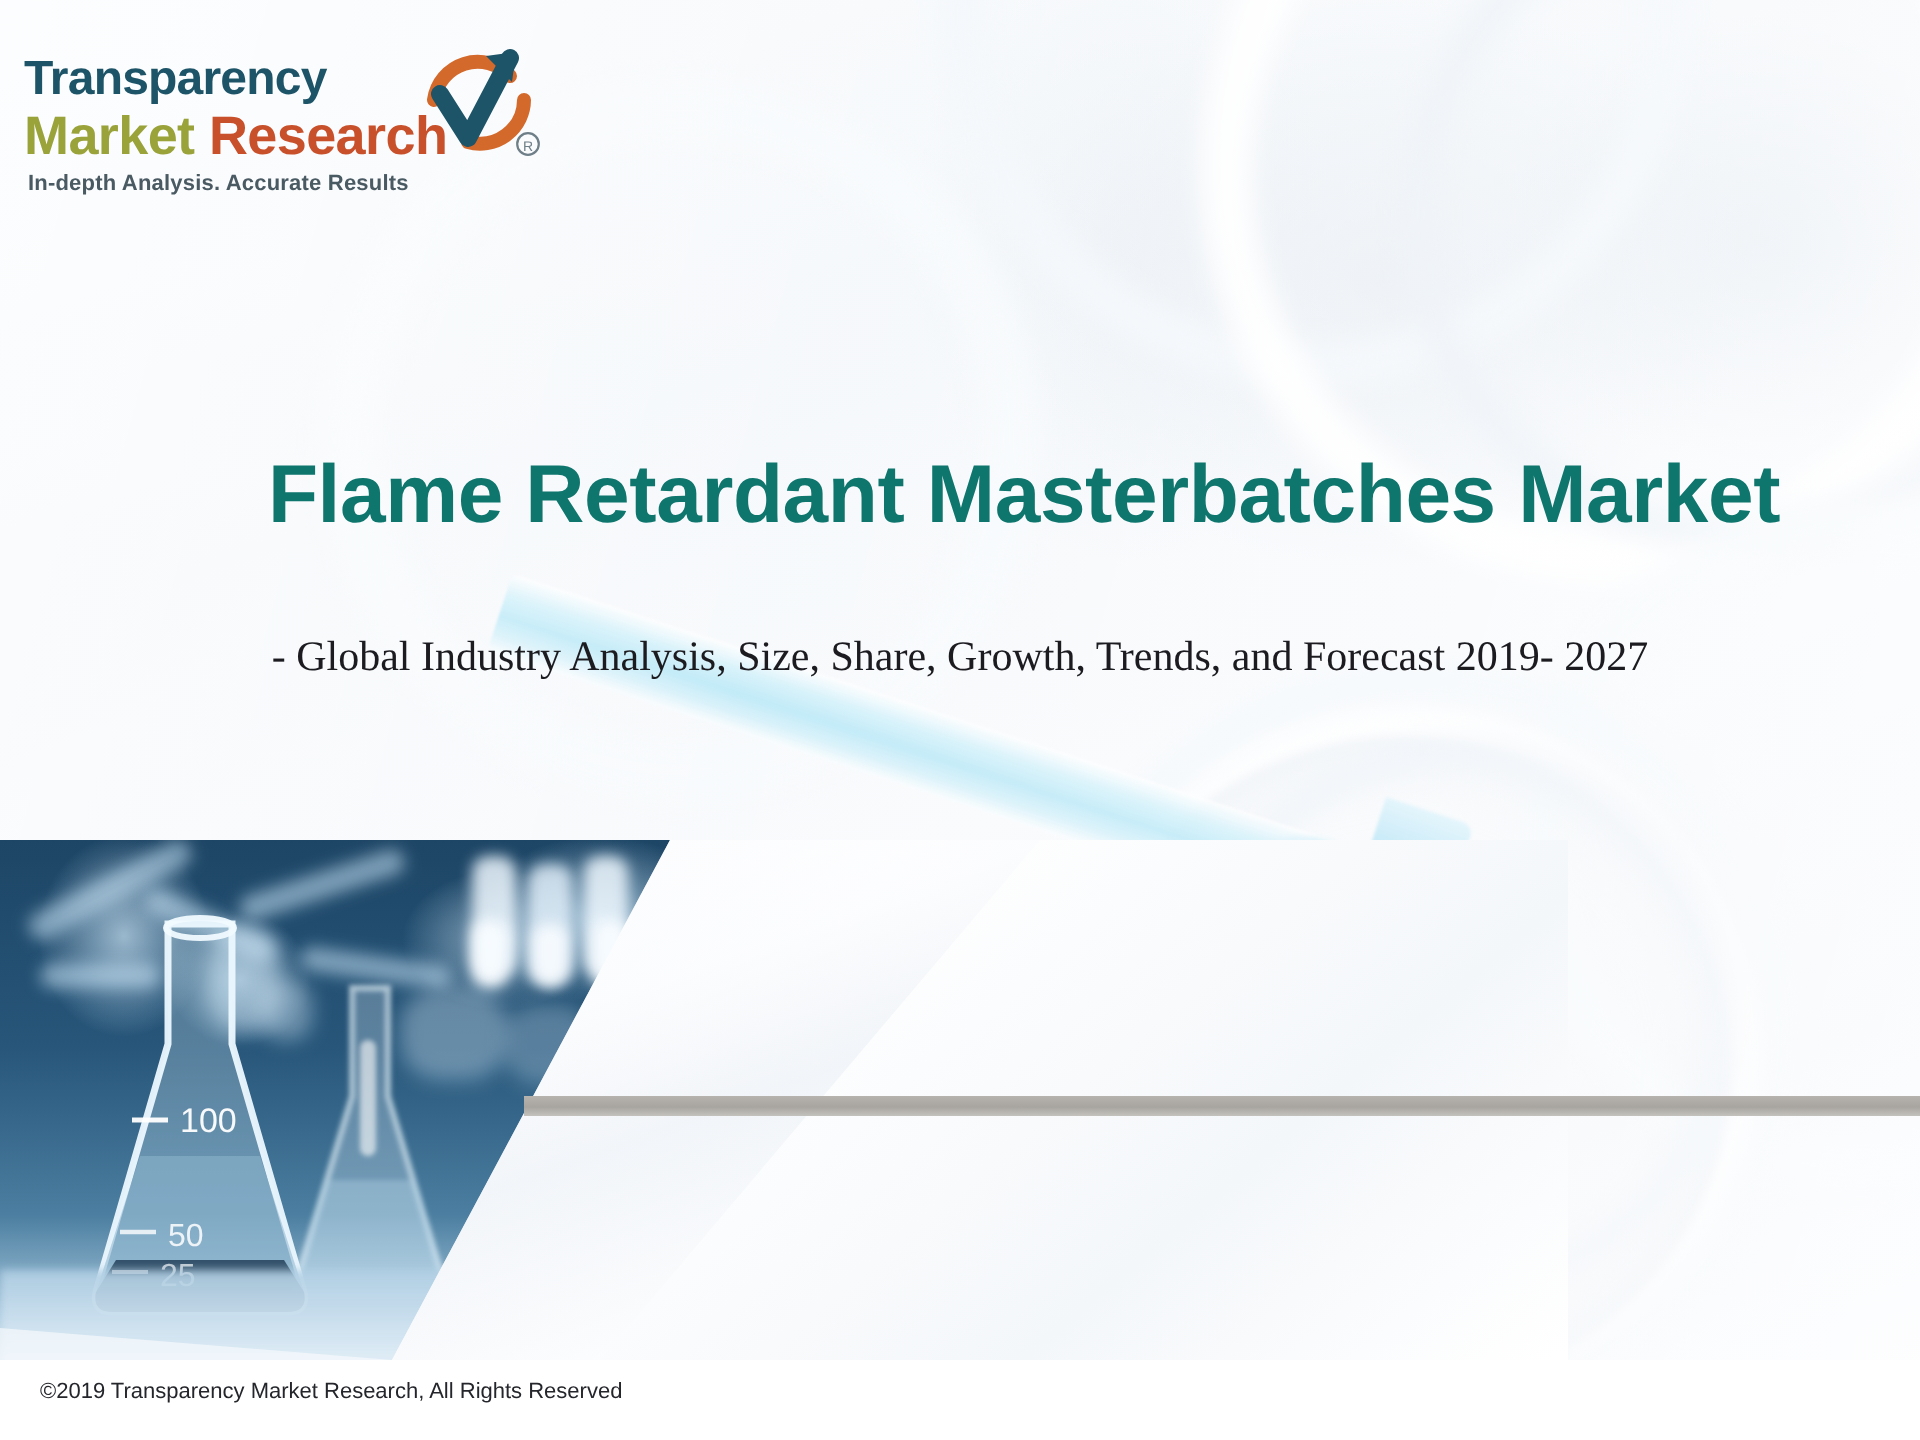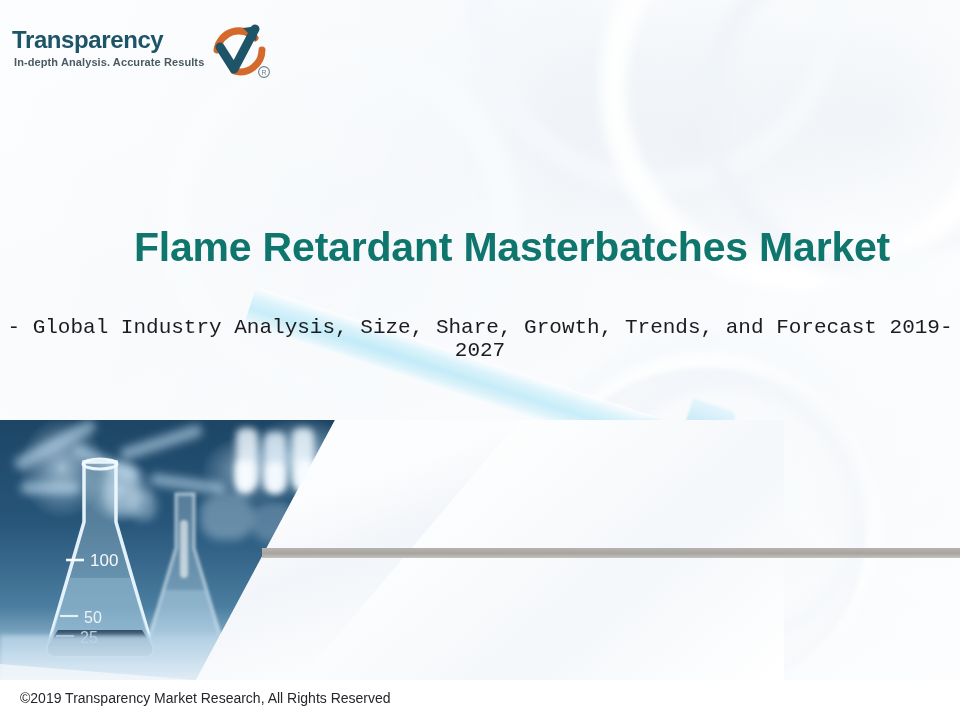--- a/index.html
+++ b/index.html
@@ -188,21 +188,21 @@
   }
   .subtitle {
     position: absolute;
     left: 0;
     top: 316px;
     width: 960px;
     text-align: center;
     font-size: 21px;
     font-weight: normal;
     color: #1b1b20;
-    font-family: Liberation Mono, monospace;
+    font-family: Liberation Serif, serif;
   }
 
   
   .photo-band {
     position: absolute;
     left: 0;
     top: 420px;
     width: 784px;
     height: 260px;
     overflow: hidden;
@@ -288,21 +288,21 @@
     left: 0;
     top: 680px;
     width: 960px;
     height: 40px;
     background: #ffffff;
   }
   .footer-text {
     position: absolute;
     left: 20px;
     top: 690px;
-    font-size: 14px;
+    font-size: 11px;
     color: #24262b;
     font-family: "Liberation Sans", sans-serif;
   }
 </style>
 </head>
 <body>
 
 <div id="slide">
 
   <div class="bg-photo">
@@ -320,20 +320,23 @@
     <svg class="droplet-squig" viewBox="0 0 42 40">
       <path d="M6 4 C4 16, 10 26, 8 36" stroke="#9b6a82" stroke-width="3" fill="none" opacity="0.55"></path>
       <path d="M17 2 C15 14, 21 25, 19 37" stroke="#9b6a82" stroke-width="3" fill="none" opacity="0.55"></path>
       <path d="M28 5 C26 16, 32 26, 30 35" stroke="#9b6a82" stroke-width="3" fill="none" opacity="0.5"></path>
     </svg>
     <div class="bg-veil"></div>
   </div>
 
   <div class="logo">
     <div class="logo-word1">Transparency</div>
+    <div class="logo-line2">
+      <span class="logo-market">Market</span><span class="logo-research"> Research</span>
+    </div>
     <div class="logo-tagline">In-depth Analysis. Accurate Results</div>
 
     <svg class="logo-mark" viewBox="0 0 66 66">
 
       <path d="M9 30 A22 22 0 0 1 47 18" stroke="#d4692c" stroke-width="7" fill="none" stroke-linecap="round"></path>
       <path d="M54 30 A22 22 0 0 1 26 51" stroke="#d4692c" stroke-width="7" fill="none" stroke-linecap="round"></path>
 
       <path d="M12 27 L26 49 L47 9" stroke="#1d5468" stroke-width="9" fill="none" stroke-linecap="round" stroke-linejoin="round"></path>
       <path d="M35 8 L50 6 L48 21 Z" fill="#1d5468"></path>
 

